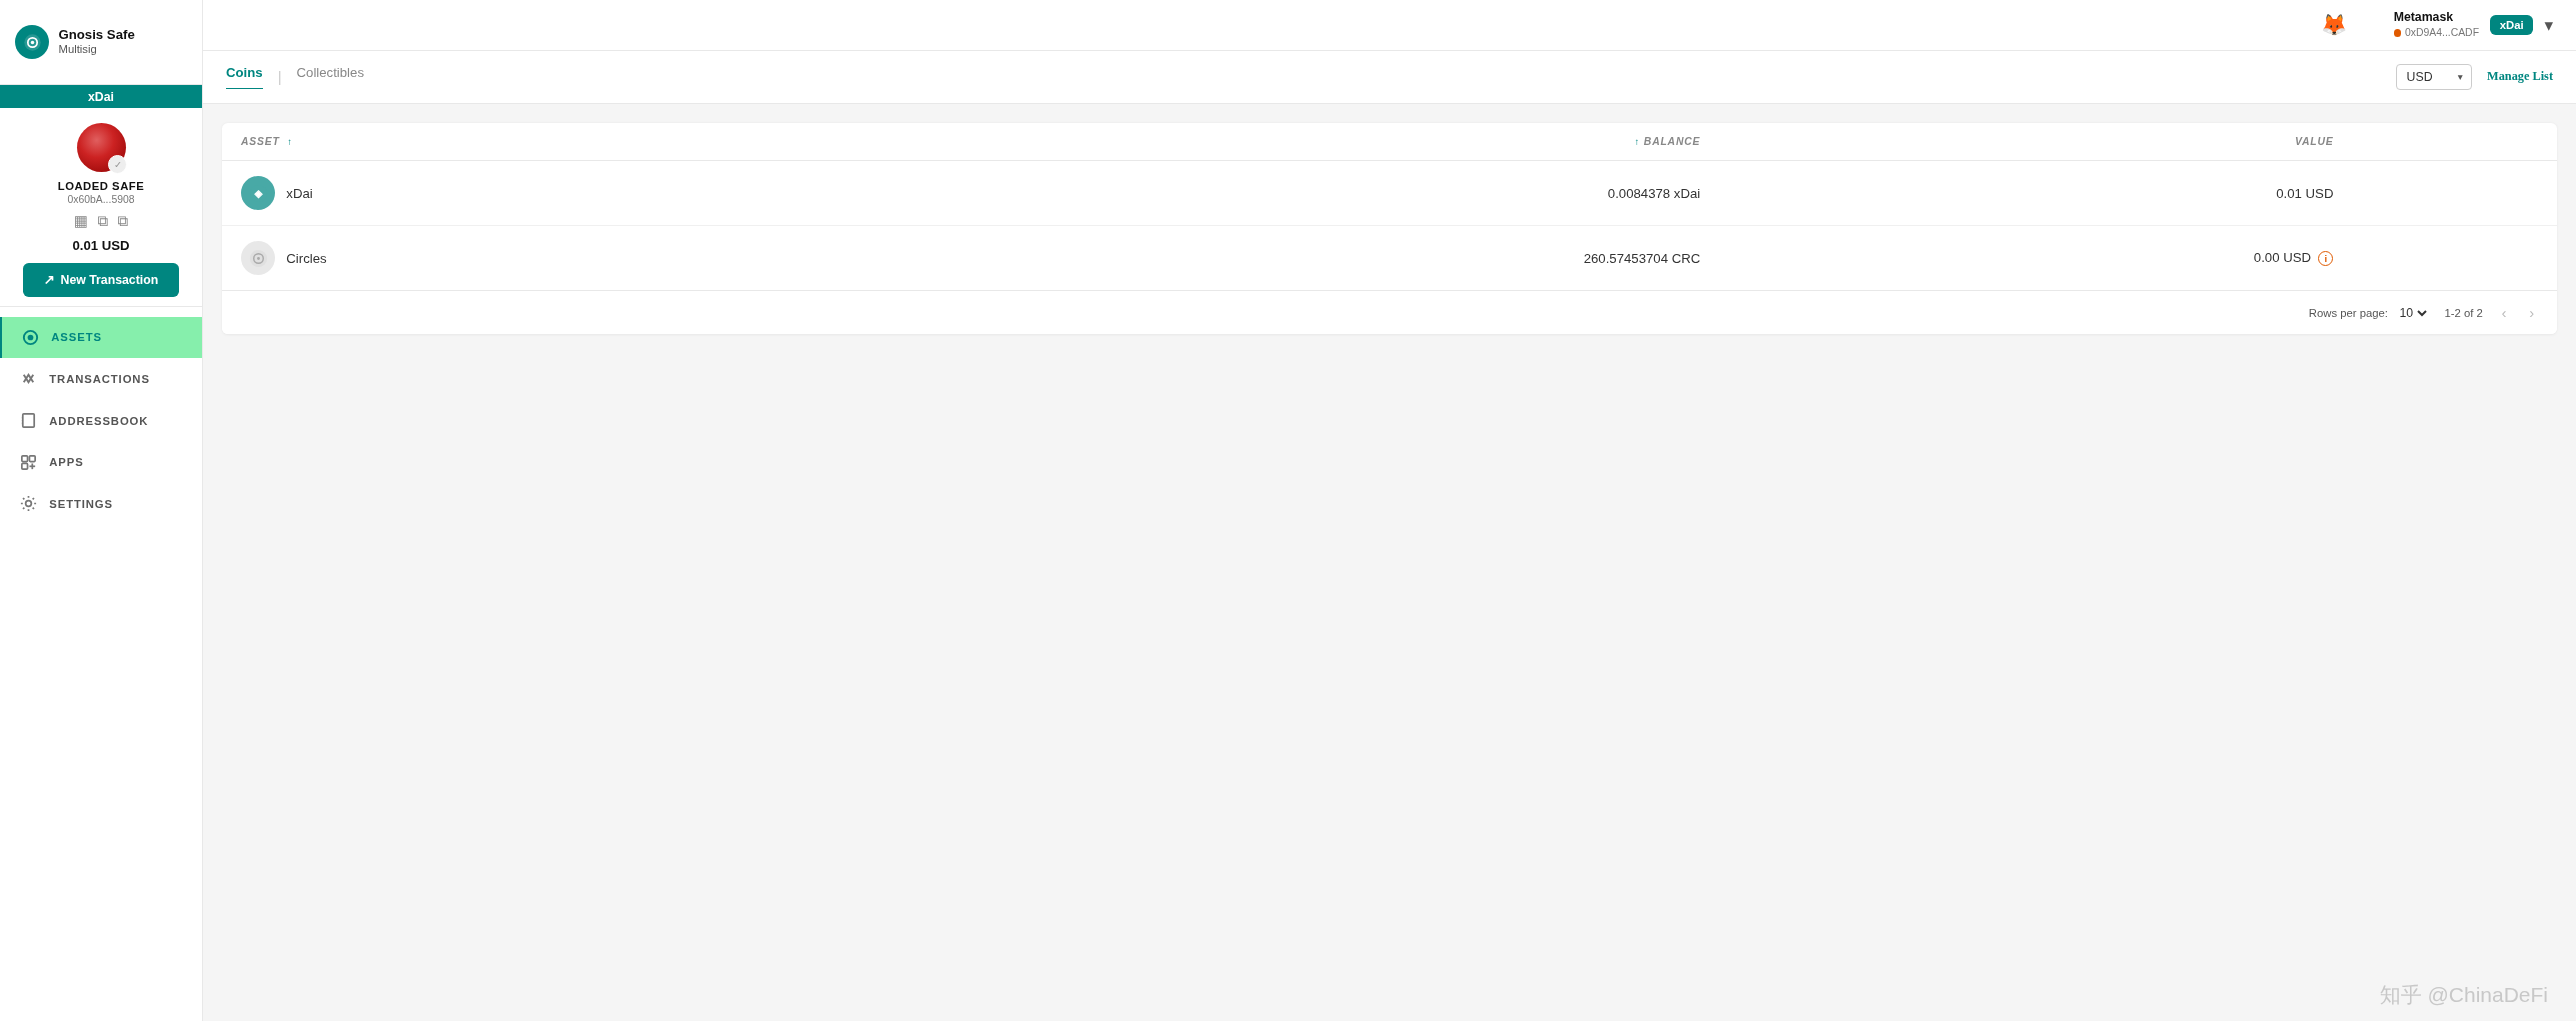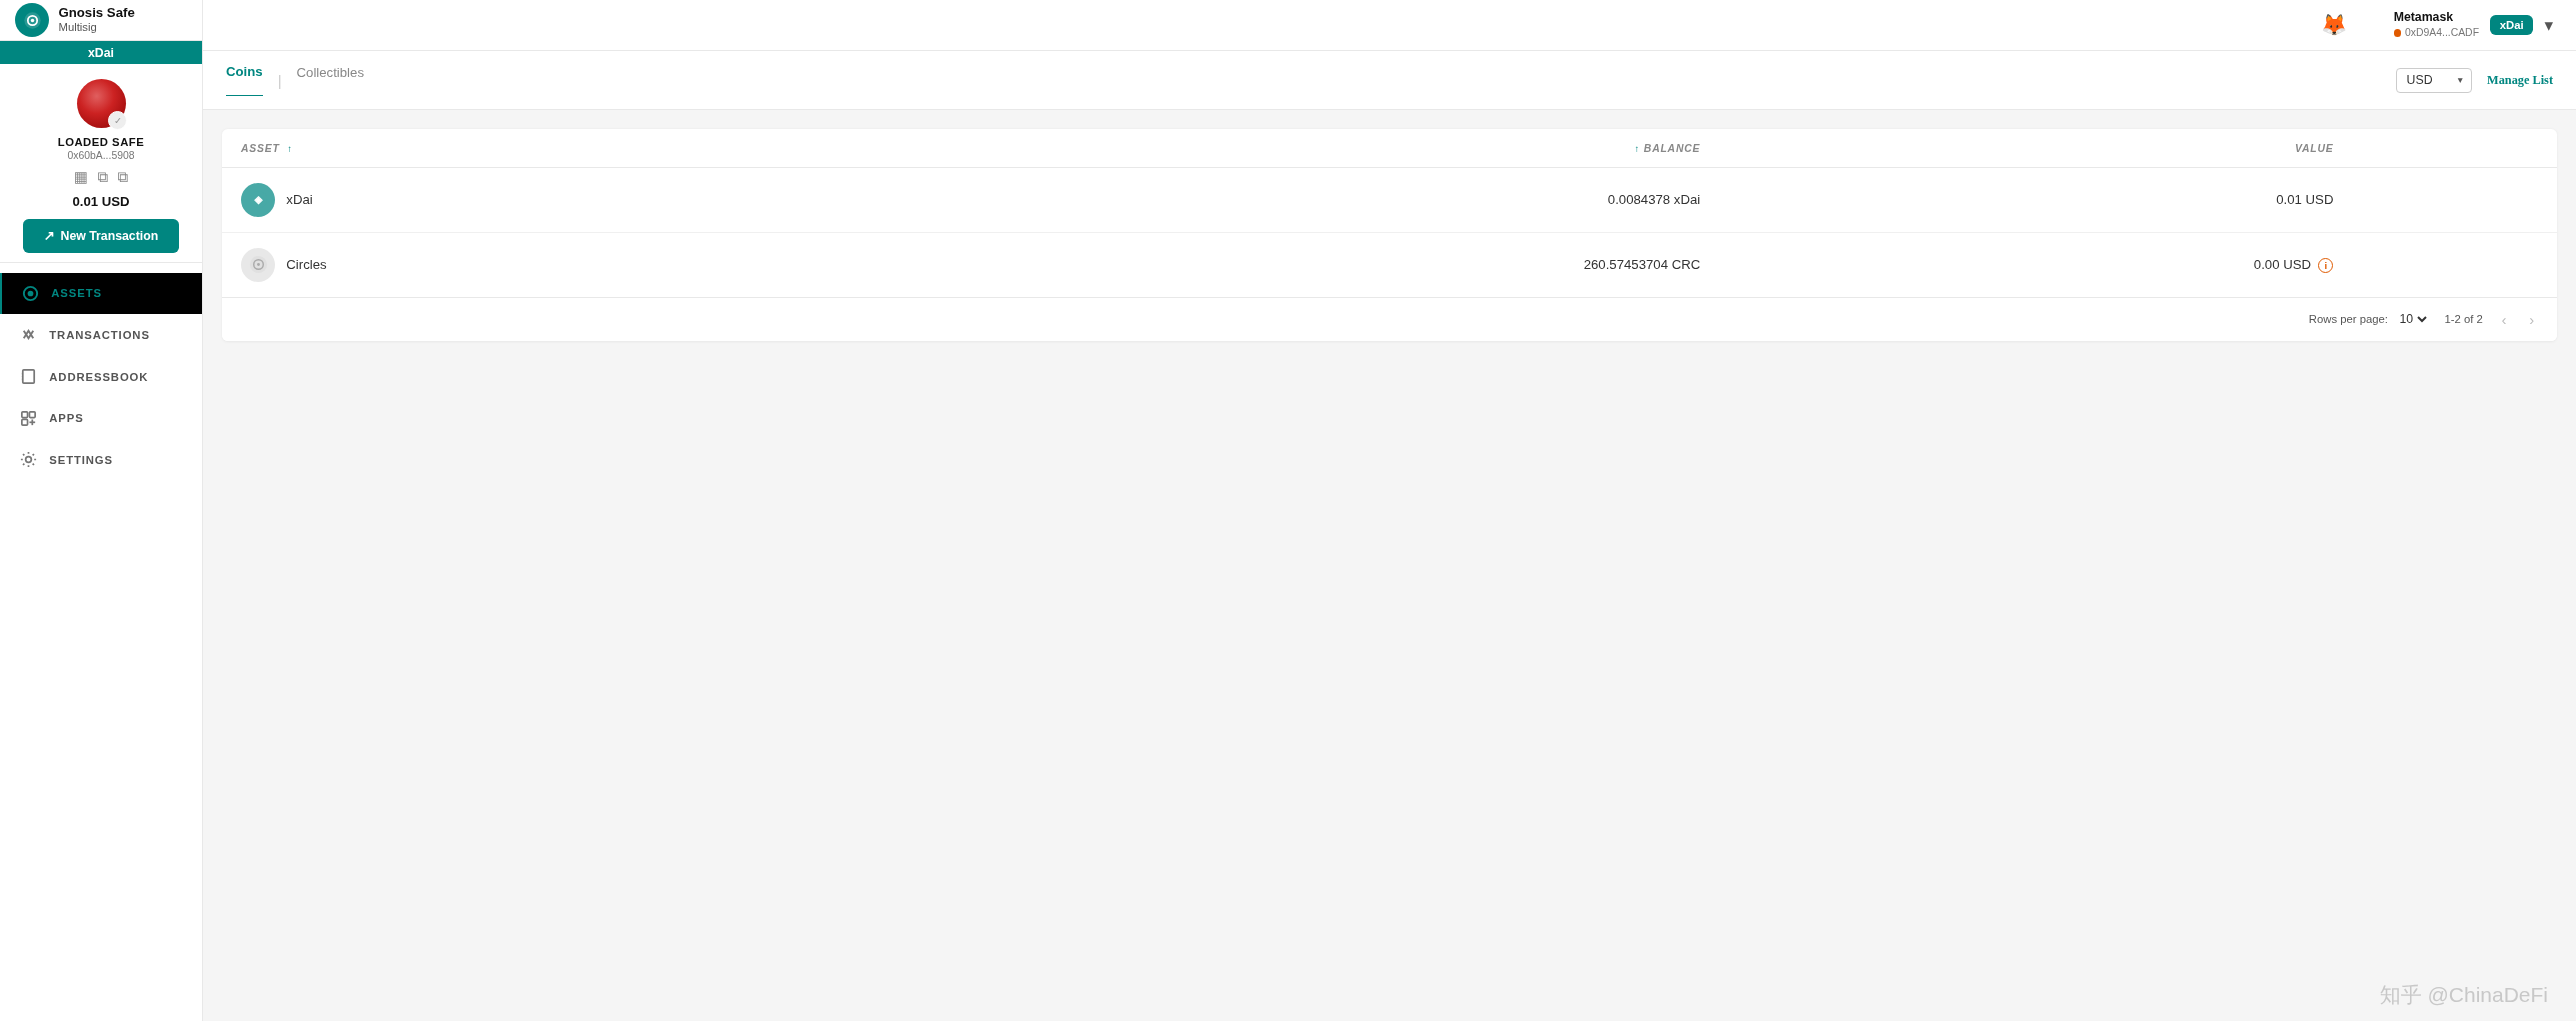--- a/index.html
+++ b/index.html
@@ -12,21 +12,21 @@
       background: #fff;
       display: flex;
       flex-direction: column;
       border-right: 0.9px solid #e8e8e8;
       height: 100vh;
     }
 
     #logo-area {
       display: flex;
       align-items: center;
-      padding: 3px 15px;
+      padding: 25px 15px;
       gap: 9.5px;
       border-bottom: 0.9px solid #e8e8e8;
     }
 
     #logo-circle {
       width: 34px;
       height: 34px;
       border-radius: 50%;
       background: #008680;
       display: flex;
@@ -174,21 +174,21 @@
       color: #555;
       font-size: 11.3px;
       font-weight: 700;
       letter-spacing: 0.9px;
       text-transform: uppercase;
       border-radius: 0;
       transition: background 0.15s;
     }
 
     .nav-item.active {
-      background: #000000;
+      background: #86efac;
       color: #008680;
       border-left: 2.8px solid #008680;
     }
 
     .nav-item .nav-icon {
       width: 19px;
       height: 19px;
       display: flex;
       align-items: center;
       justify-content: center;
@@ -292,21 +292,21 @@
       border-bottom: 0.9px solid #e8e8e8;
       gap: 0;
     }
 
     .tab-link {
       font-size: 13.2px;
       font-weight: 600;
       color: #008680;
       cursor: pointer;
       text-decoration: none;
-      padding-bottom: 16px;
+      padding-bottom: 8px;
       border-bottom: 1.9px solid #008680;
       margin-right: 15px;
     }
 
     .tab-link.inactive {
       color: #888;
       border-bottom: none;
       font-weight: 400;
     }
 

